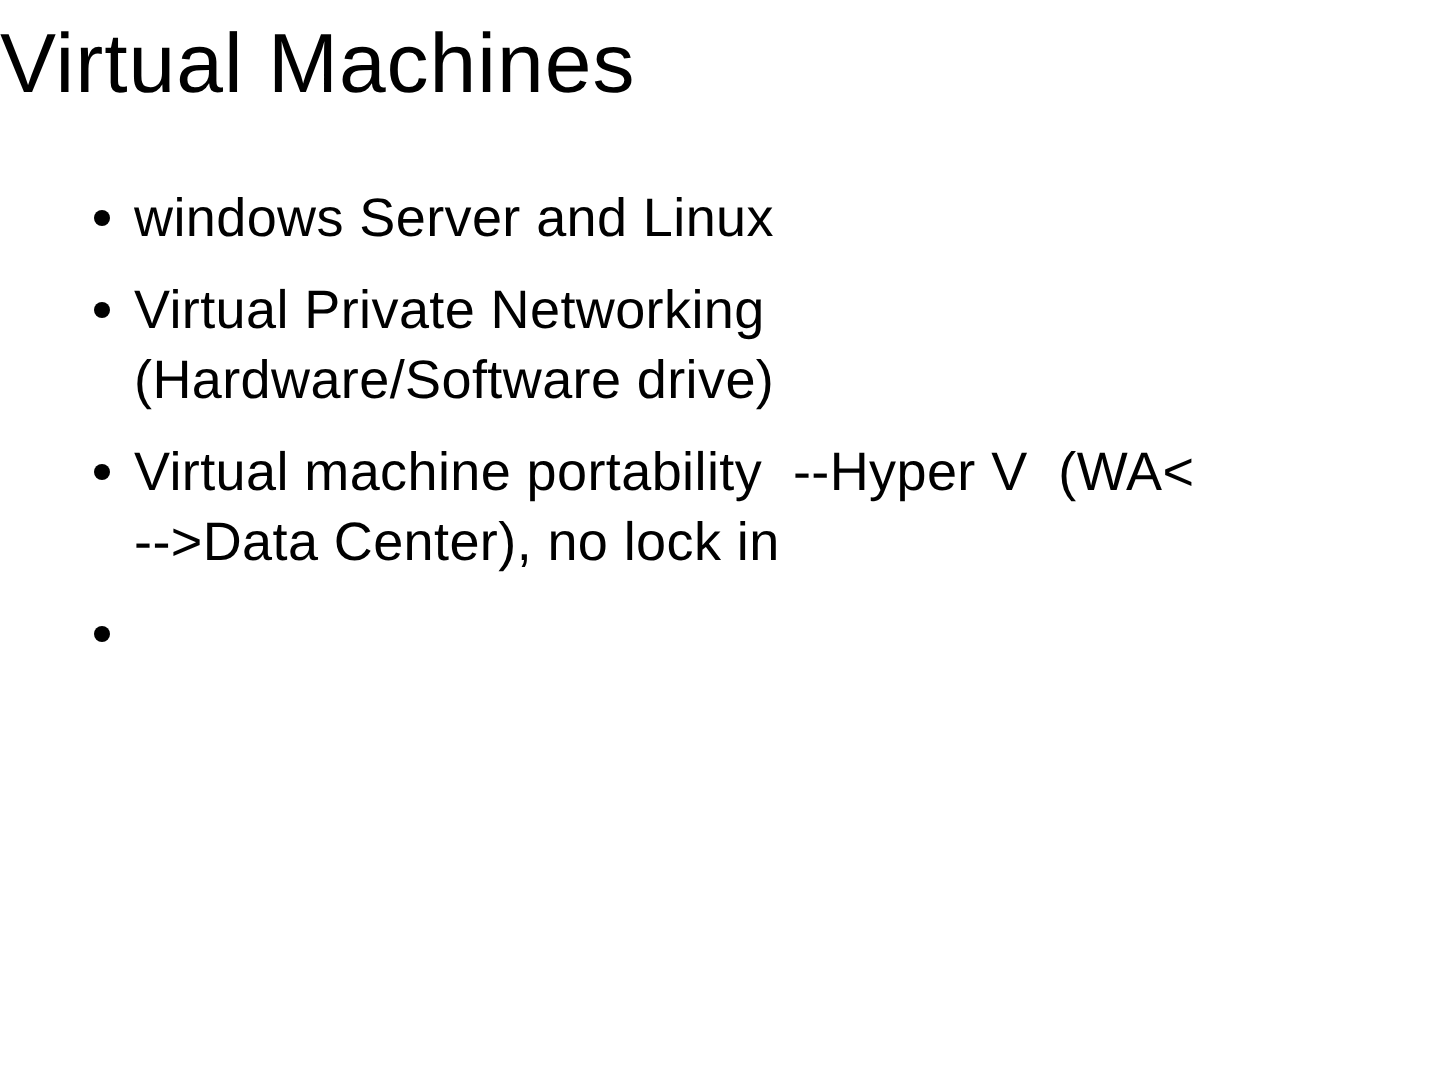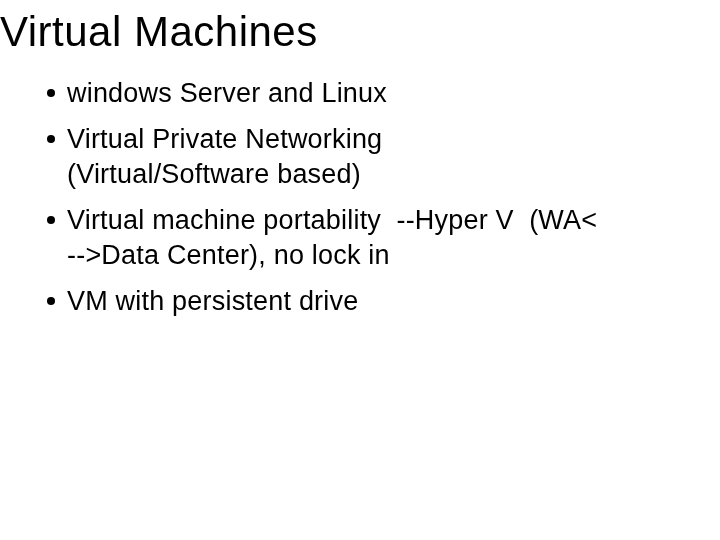--- a/index.html
+++ b/index.html
@@ -29,21 +29,21 @@
     text-align: left;
     font-size: 42px;
     font-weight: 300;
     letter-spacing: 0.5px;
     color: var(--text-color);
     white-space: pre;
   }
   .bullet-list {
     position: absolute;
     left: 47px;
-    top: 76px;
+    top: 92px;
     width: 660px;
   }
   .bullet-item {
     display: flex;
     align-items: flex-start;
   }
   .bullet-item + .bullet-item {
     margin-top: 10px;
   }
   .bullet-dot {
@@ -71,25 +71,24 @@
   <div class="slide-title">Virtual Machines</div>
 
   <div class="bullet-list">
     <div class="bullet-item">
       <span class="bullet-dot"></span>
       <span class="bullet-text">windows Server and Linux</span>
     </div>
     <div class="bullet-item">
       <span class="bullet-dot"></span>
       <span class="bullet-text">Virtual Private Networking
-(Virtual/Software based)</span>
+(Hardware/Software drive)</span>
     </div>
     <div class="bullet-item">
       <span class="bullet-dot"></span>
       <span class="bullet-text">Virtual machine portability  --Hyper V  (WA&lt;
 --&gt;Data Center), no lock in</span>
     </div>
     <div class="bullet-item">
       <span class="bullet-dot"></span>
-      <span class="bullet-text">VM with persistent drive</span>
     </div>
   </div>
 </div>
 
 </body></html>

